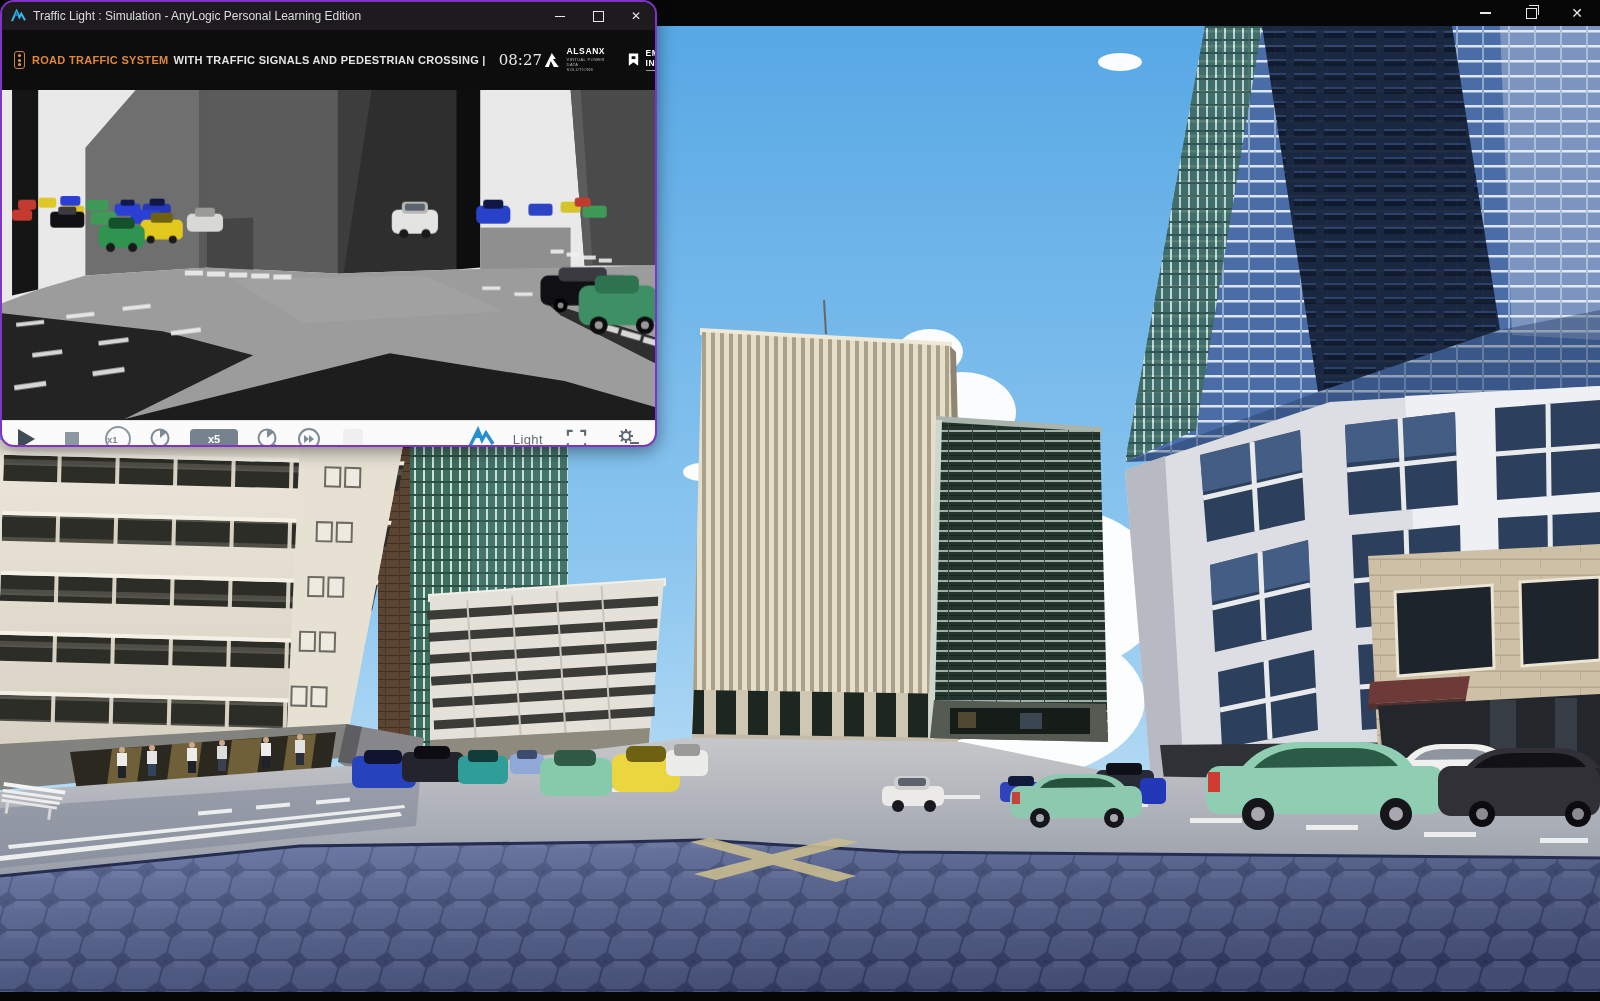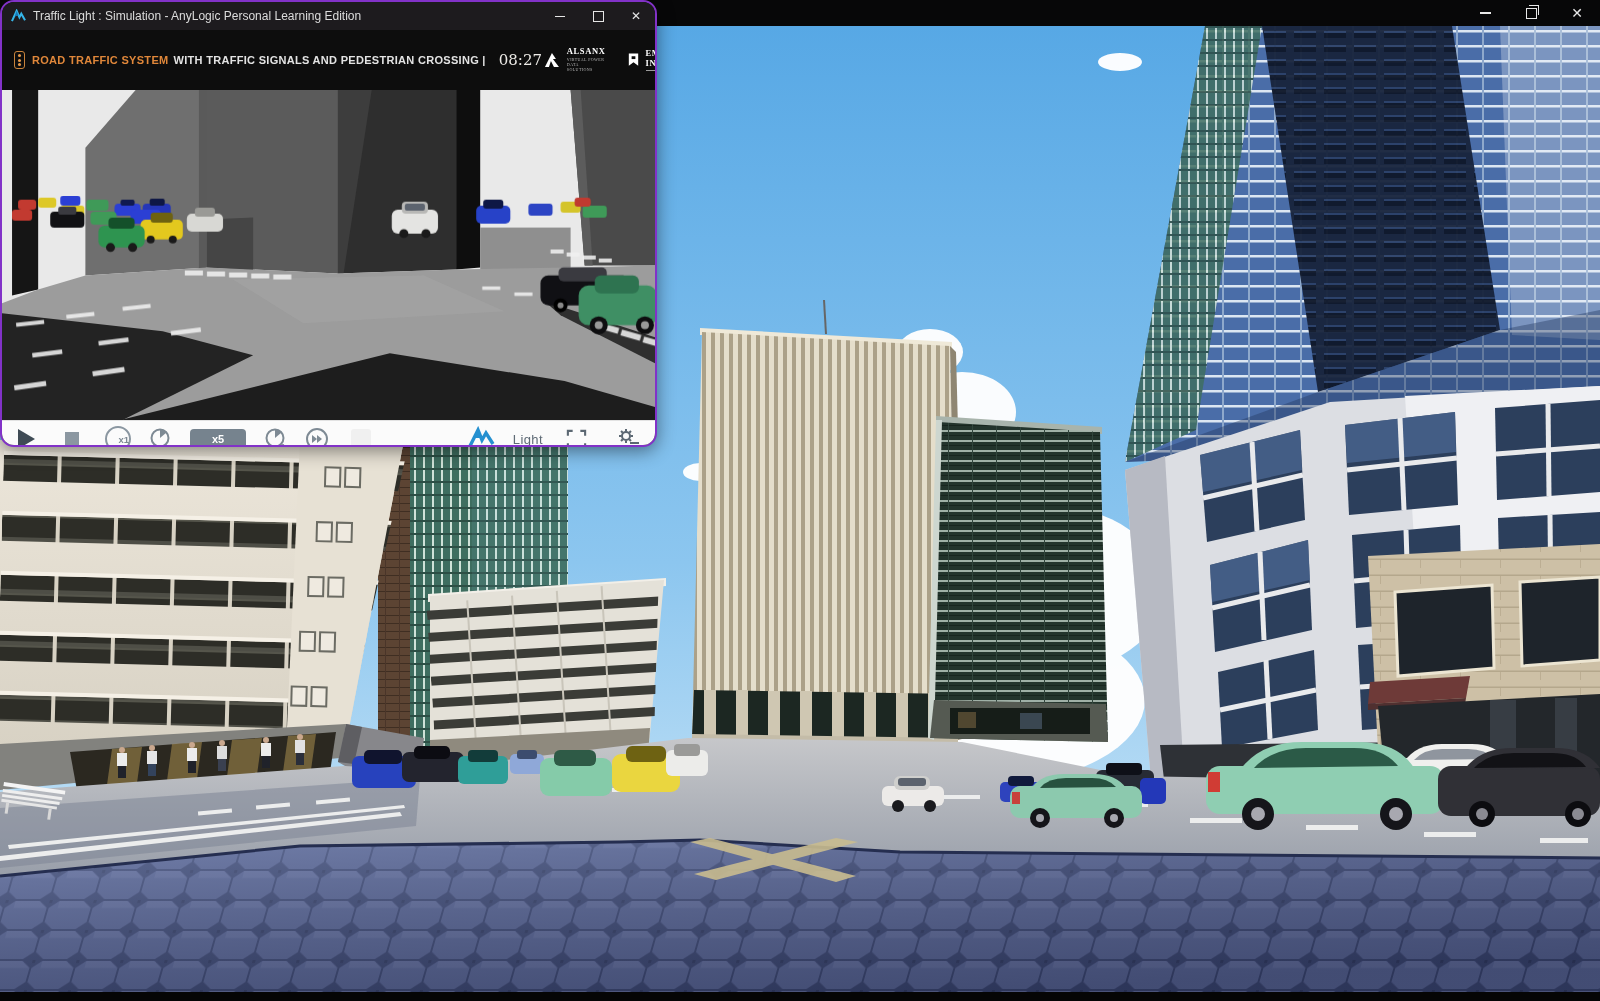--- a/index.html
+++ b/index.html
@@ -29,37 +29,37 @@
   .g-min{width:10px;border-bottom:1.6px solid #e6e6e6;height:0;}
   .g-max{width:9px;height:9px;border:1.3px solid #e6e6e6;}
   .g-close{font-size:12px;line-height:1;}
   .sim-header{height:60px;background:#0d0d0d;display:flex;align-items:center;padding:0 12px;}
   .tl-icon{width:9px;height:16px;border:1.5px solid #c9843c;border-radius:3px;display:flex;
            flex-direction:column;align-items:center;justify-content:space-evenly;flex:none;}
   .tl-dot{width:3px;height:3px;border-radius:50%;background:#e89a4a;}
   .ht-orange{color:#e0873a;font-weight:bold;font-size:11px;letter-spacing:.3px;margin-left:7px;white-space:nowrap;}
   .ht-white{color:#e3e3e3;font-weight:bold;font-size:11px;letter-spacing:.3px;margin-left:5px;white-space:nowrap;}
   .sim-clock{color:#eceae6;font-family:"DejaVu Serif",serif;font-size:15px;margin-left:13px;white-space:nowrap;}
-  .logos{margin-left:auto;display:flex;align-items:center;gap:20px;font-family:Liberation Serif, serif;}
+  .logos{margin-left:auto;display:flex;align-items:center;gap:20px;}
   .logo{display:flex;align-items:center;gap:5px;}
   .logo-name{color:#fff;font-weight:bold;font-size:8.5px;letter-spacing:.6px;line-height:1.15;}
   .logo-tag{color:#b9b9b9;font-size:4px;letter-spacing:.4px;line-height:1.3;}
   .logo-rule{width:42px;height:1px;background:#9a9a9a;margin-top:1.5px;}
   .sim-viewport{height:330px;background:#e9e9e9;}
   .sim-viewport svg{display:block;}
   .sim-toolbar{height:36px;background:#fbfbfb;border-top:1px solid #e2e2e2;display:flex;
                align-items:center;padding:0 14px 0 16px;}
   .tbtn{background:none;border:none;padding:0;cursor:pointer;display:flex;align-items:center;justify-content:center;}
   .tri{width:0;height:0;border-left:17px solid #3f4b55;border-top:10px solid transparent;
        border-bottom:10px solid transparent;}
   .sqr{width:14px;height:14px;background:#8b97a1;}
   .circ{width:22px;height:22px;border:2px solid #8b97a1;border-radius:50%;display:flex;
-        align-items:center;justify-content:flex-end;color:#7d8993;font-size:9.5px;font-weight:bold;}
+        align-items:center;justify-content:flex-start;color:#7d8993;font-size:9.5px;font-weight:bold;}
   .badge{background:#76838e;color:#fff;font-size:11px;font-weight:bold;border-radius:4px;
-         width:56px;height:21px;display:flex;align-items:center;justify-content:center;cursor:pointer;}
+         width:48px;height:21px;display:flex;align-items:center;justify-content:center;cursor:pointer;}
   .ghost{width:20px;height:20px;background:#f0f0f0;border-radius:3px;}
   .status{color:#5f6b76;font-size:13px;letter-spacing:.4px;}
   .spacer{flex:1;}.ml16{margin-left:16px}.ml18{margin-left:18px}
   .ml22{margin-left:22px}.ml26{margin-left:26px}.ml28{margin-left:28px}.ml30{margin-left:30px}
 </style>
 </head>
 <body>
 
 <div class="screen">
 

